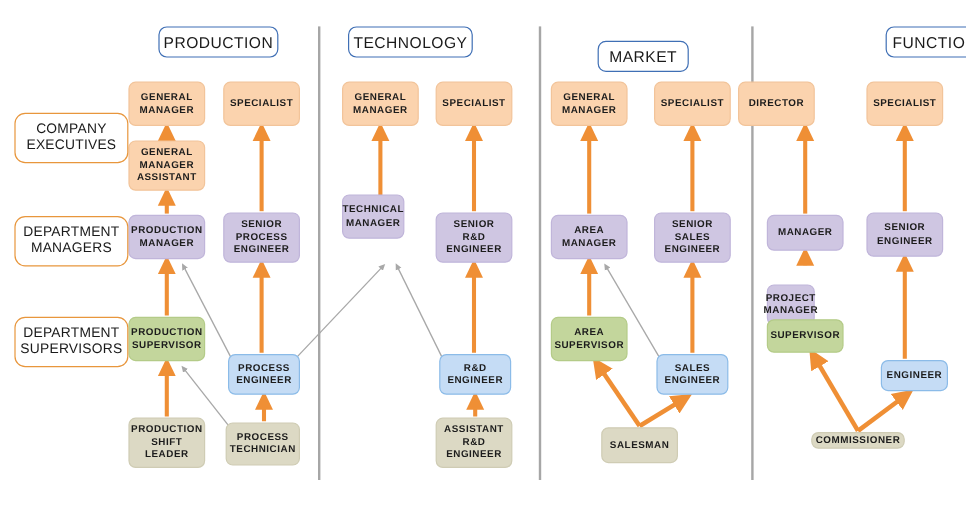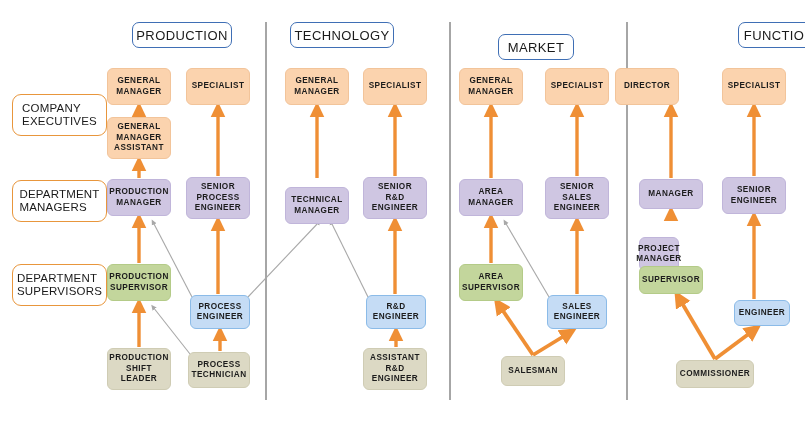--- a/index.html
+++ b/index.html
@@ -42,20 +42,21 @@
     box-sizing:border-box;
     width:95px;
     border:1.4px solid #e8963c;
     border-radius:9px;
     background:#ffffff;
     color:#1a1a1a;
     font-size:11.5px;
     line-height:13px;
     letter-spacing:.2px;
     display:flex;align-items:center;justify-content:center;
+    text-align:center;
     padding:20px 2px;
   }
 
   
   .node{
     position:absolute;z-index:3;
     box-sizing:border-box;
     border-radius:6px;
     display:flex;align-items:center;justify-content:center;
     text-align:center;
@@ -153,21 +154,21 @@
       <div class="node n-eng" style="left: 190px; top: 295px; width: 60px; height: 34px;">PROCESS
 ENGINEER</div>
       <div class="node n-base" style="left: 107px; top: 348px; width: 64px; height: 42px;">PRODUCTION
 SHIFT
 LEADER</div>
       <div class="node n-base" style="left: 188px; top: 352px; width: 62px; height: 36px;">PROCESS
 TECHNICIAN</div>
       <div class="node n-exec" style="left: 285px; top: 68px; width: 64px; height: 37px;">GENERAL
 MANAGER</div>
       <div class="node n-exec" style="left: 363px; top: 68px; width: 64px; height: 37px;">SPECIALIST</div>
-      <div class="node n-mgr" style="left: 285px; top: 187px; width: 64px; height: 37px;">TECHNICAL
+      <div class="node n-mgr" style="left: 285px; top: 162px; width: 52px; height: 37px;">TECHNICAL
 MANAGER</div>
       <div class="node n-mgr" style="left: 363px; top: 177px; width: 64px; height: 42px;">SENIOR
 R&amp;D
 ENGINEER</div>
       <div class="node n-eng" style="left: 366px; top: 295px; width: 60px; height: 34px;">R&amp;D
 ENGINEER</div>
       <div class="node n-base" style="left: 363px; top: 348px; width: 64px; height: 42px;">ASSISTANT
 R&amp;D
 ENGINEER</div>
       <div class="node n-exec" style="left: 459px; top: 68px; width: 64px; height: 37px;">GENERAL
@@ -185,15 +186,15 @@
       <div class="node n-base" style="left: 501px; top: 356px; width: 64px; height: 30px;">SALESMAN</div>
       <div class="node n-exec" style="left: 615px; top: 68px; width: 64px; height: 37px;">DIRECTOR</div>
       <div class="node n-exec" style="left: 722px; top: 68px; width: 64px; height: 37px;">SPECIALIST</div>
       <div class="node n-mgr" style="left: 639px; top: 179px; width: 64px; height: 30px;">MANAGER</div>
       <div class="node n-mgr" style="left: 722px; top: 177px; width: 64px; height: 37px;">SENIOR
 ENGINEER</div>
       <div class="node n-mgr" style="left: 639px; top: 222px; width: 40px; height: 34px; margin-top: 15px;">PROJECT
 MANAGER</div>
       <div class="node n-sup" style="left: 639px; top: 266px; width: 64px; height: 28px;">SUPERVISOR</div>
       <div class="node n-eng" style="left: 734px; top: 300px; width: 56px; height: 26px;">ENGINEER</div>
-      <div class="node n-base" style="left: 676px; top: 360px; width: 78px; height: 28px;">COMMISSIONER</div>
+      <div class="node n-base" style="left: 676px; top: 360px; width: 78px; height: 14px;">COMMISSIONER</div>
     </div>
 </div>
 
 </body></html>

